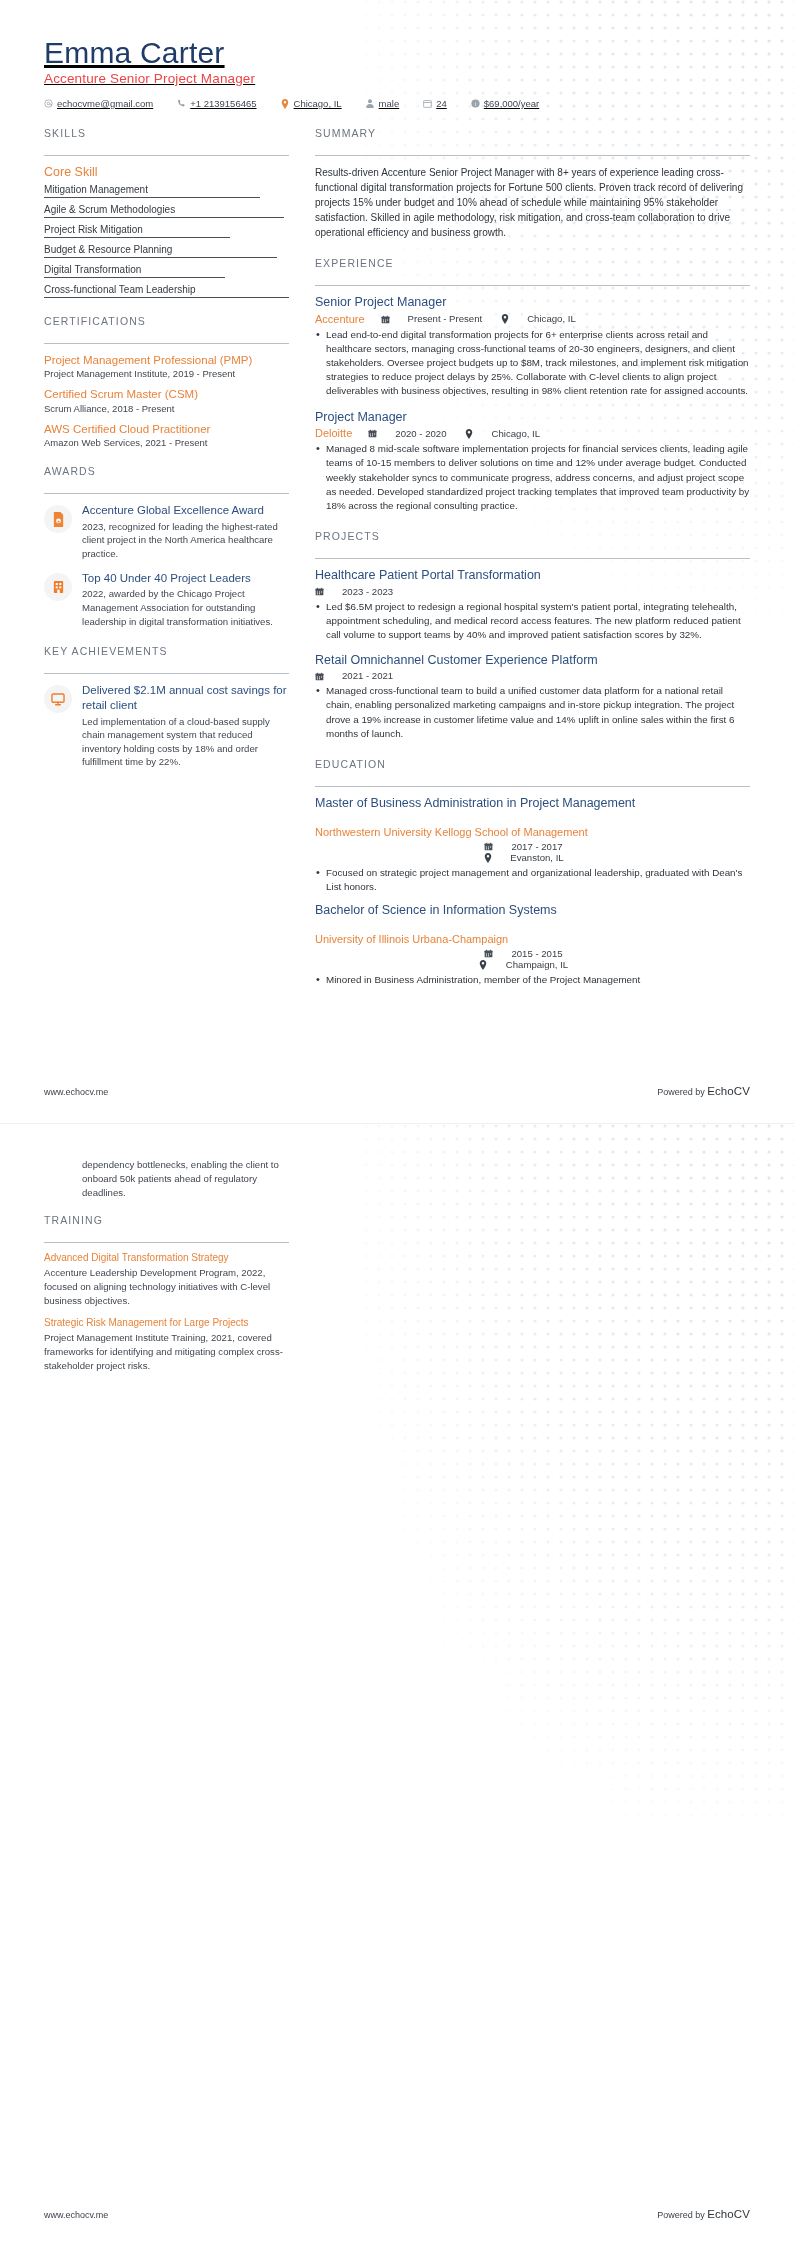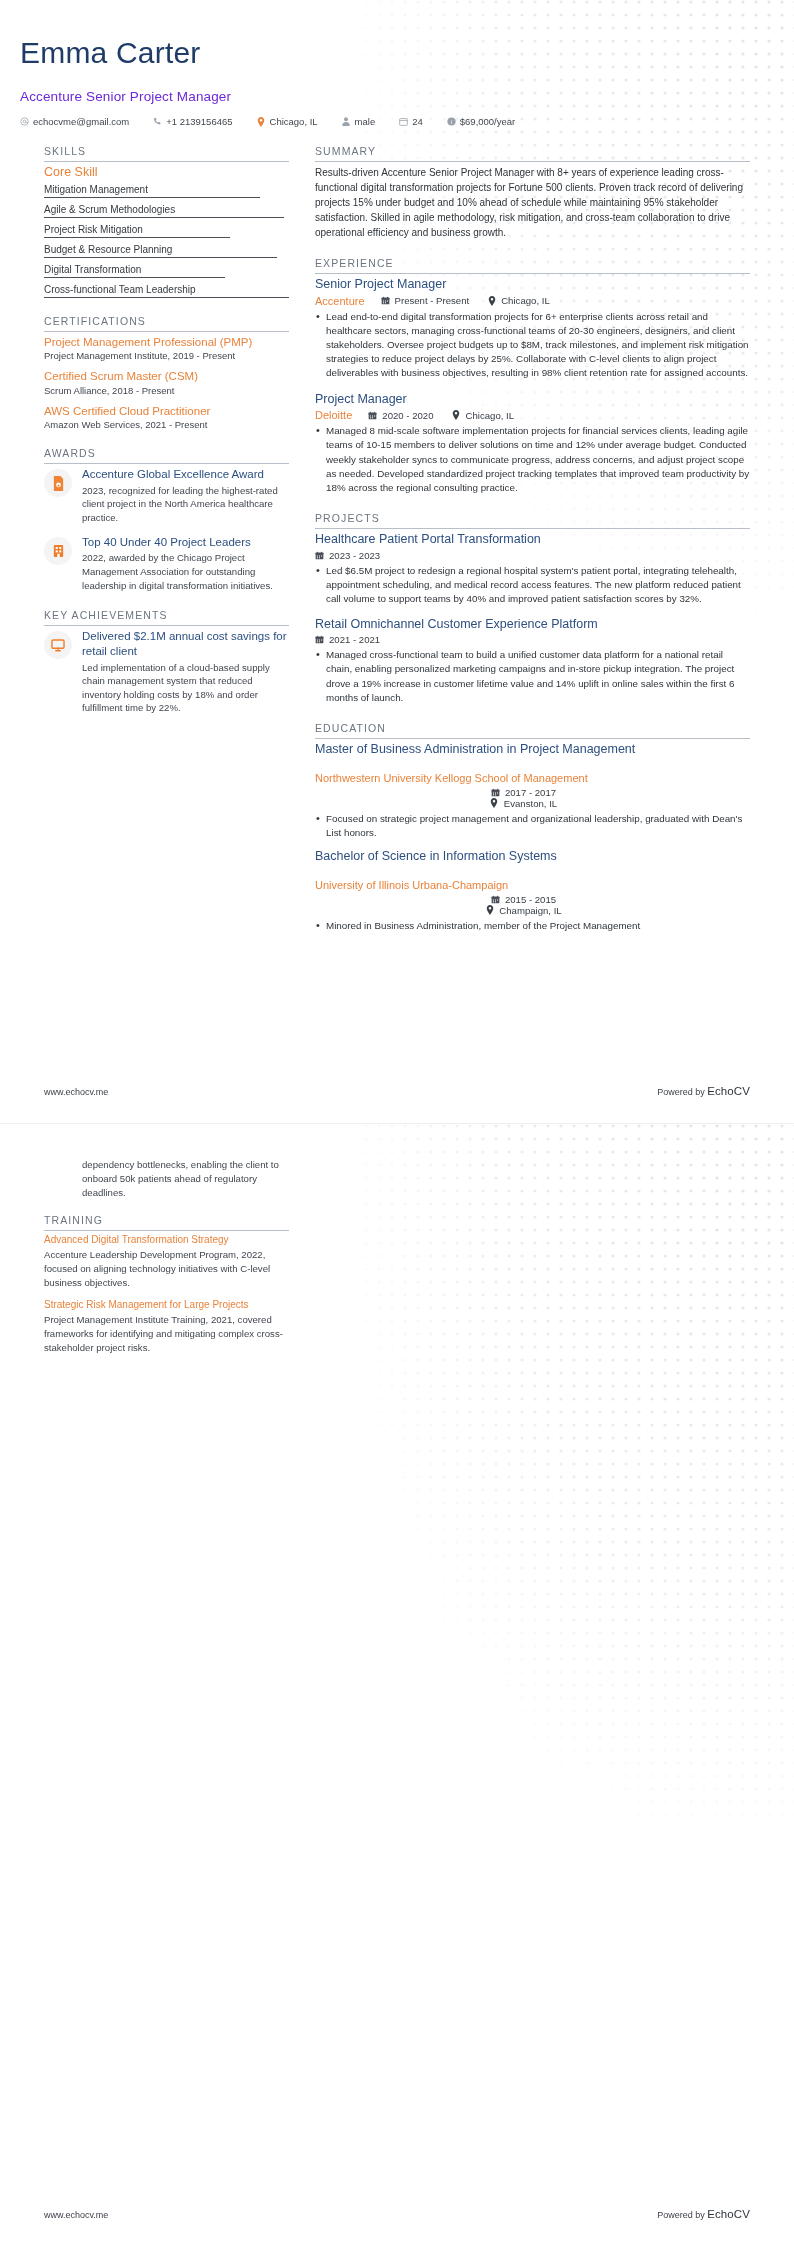--- a/index.html
+++ b/index.html
@@ -35,32 +35,32 @@
     top: 0; right: 0;
     width: 430px; height: 700px;
     pointer-events: none;
     z-index: 0;
     opacity: .9;
   }
 
   .content { position: relative; z-index: 2; }
 
   
-  .header { padding: 36px 44px 0 20px; }
+  .header { padding: 36px 44px 0 44px; text-decoration: underline; }
   .name {
     font-size: 30px;
     font-weight: 400;
     color: #1f3c68;
     letter-spacing: .2px;
     line-height: 1.1;
   }
   .title {
     font-size: 13.5px;
-    color: #6d28d9;
-    margin-top: 20px;
+    color: #ef4444;
+    margin-top: 2px;
     letter-spacing: .15px;
   }
   .contact {
     display: flex;
     align-items: center;
     flex-wrap: wrap;
     gap: 8px;
     margin-top: 12px;
     font-size: 9.5px;
     color: #41474f;
@@ -83,23 +83,23 @@
     align-items: flex-start;
   }
   .left { width: 245px; flex: 0 0 245px; }
   .right { flex: 1 1 auto; min-width: 0; }
 
   
   .sec-head {
     font-size: 10.5px;
     letter-spacing: 1.1px;
     color: #6c7580;
-    padding-bottom: 4px;
+    padding-bottom: 16px;
     border-bottom: 1.6px solid #b9bfc6;
-    margin-bottom: 3px;
+    margin-bottom: 9px;
     font-weight: 400;
     text-transform: uppercase;
   }
   .sec { margin-bottom: 17px; }
 
   
   .skill-core {
     color: #e8833a;
     font-size: 12.5px;
     margin-bottom: 5px;
@@ -192,22 +192,22 @@
     color: #3a4048;
     flex-wrap: wrap;
   }
   .job-company {
     color: #e8833a;
     font-size: 11px;
     margin-right: 16px;
   }
   .meta-chip {
     display: inline-flex;
-    align-items: center;
-    gap: 5px;
+    align-items: flex-end;
+    gap: 18px;
     margin-right: 18px;
     white-space: nowrap;
   }
   .meta-chip .mi { display:inline-flex; color:#4a5058; width:9px; height:10px; align-items:center; justify-content:center;}
   .bullets { list-style: none; margin: 0; padding: 0; }
   .bullets li {
     position: relative;
     padding-left: 11px;
     font-size: 9.8px;
     line-height: 1.45;

